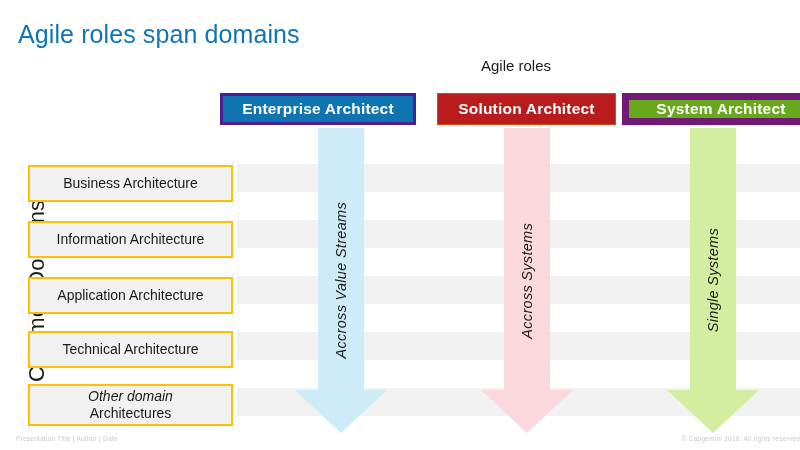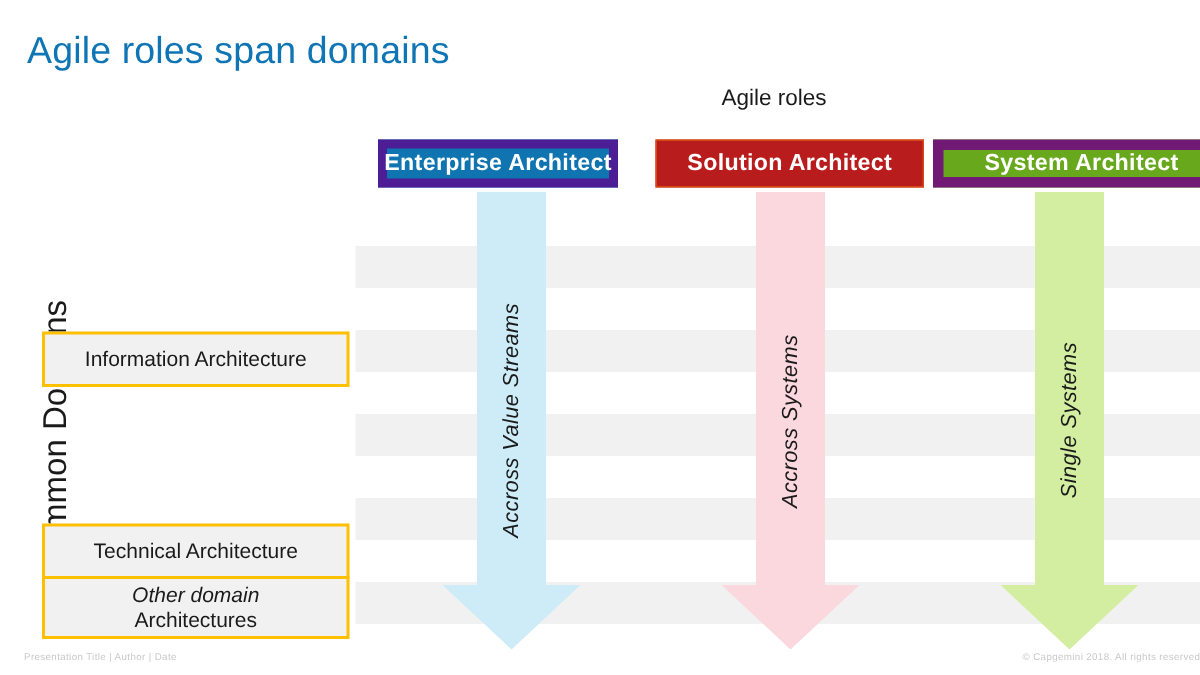--- a/index.html
+++ b/index.html
@@ -62,21 +62,21 @@
     box-sizing: border-box;
     display: flex;
     align-items: center;
     justify-content: center;
     color: #ffffff;
     font-size: 15.5px;
     font-weight: bold;
     letter-spacing: 0.2px;
     white-space: nowrap;
   }
-  .role-box.b0 { left: 252px; width: 160px; background: #0f74b0; border: 6px solid #4c1d95; }
+  .role-box.b0 { left: 220px; width: 196px; background: #0f74b0; border: 3px solid #4c1d95; }
   .role-box.b1 { left: 437px; width: 179px; background: #b91c1c; border: 1px solid #d64a12; }
   .role-box.b2 { left: 622px; width: 198px; background: #68a81c; border: 7px solid #701a75; }
 
   
   .arrow {
     position: absolute;
     top: 128px;
   }
   .arrow svg { display: block; }
   .arrow-label {
@@ -204,26 +204,36 @@
       <span>Single Systems</span>
     </div>
   </div>
 
   <div class="role-box b0">Enterprise Architect</div>
   <div class="role-box b1">Solution Architect</div>
   <div class="role-box b2">System Architect</div>
 
   <div class="common-domains">Common Domains</div>
 
+  <div class="domain-box" style="top:165px;height:37px;">
+    <div class="lines">
+      <div>Business Architecture</div>
+    </div>
+  </div>
   <div class="domain-box" style="top:221px;height:37px;">
     <div class="lines">
       <div>Information Architecture</div>
     </div>
   </div>
-  <div class="domain-box" style="top:349px;height:37px;">
+  <div class="domain-box" style="top:277px;height:37px;">
+    <div class="lines">
+      <div>Application Architecture</div>
+    </div>
+  </div>
+  <div class="domain-box" style="top:331px;height:37px;">
     <div class="lines">
       <div>Technical Architecture</div>
     </div>
   </div>
   <div class="domain-box" style="top:384px;height:42px;">
     <div class="lines">
       <div class="line-italic">Other domain</div>
       <div>Architectures</div>
     </div>
   </div>

